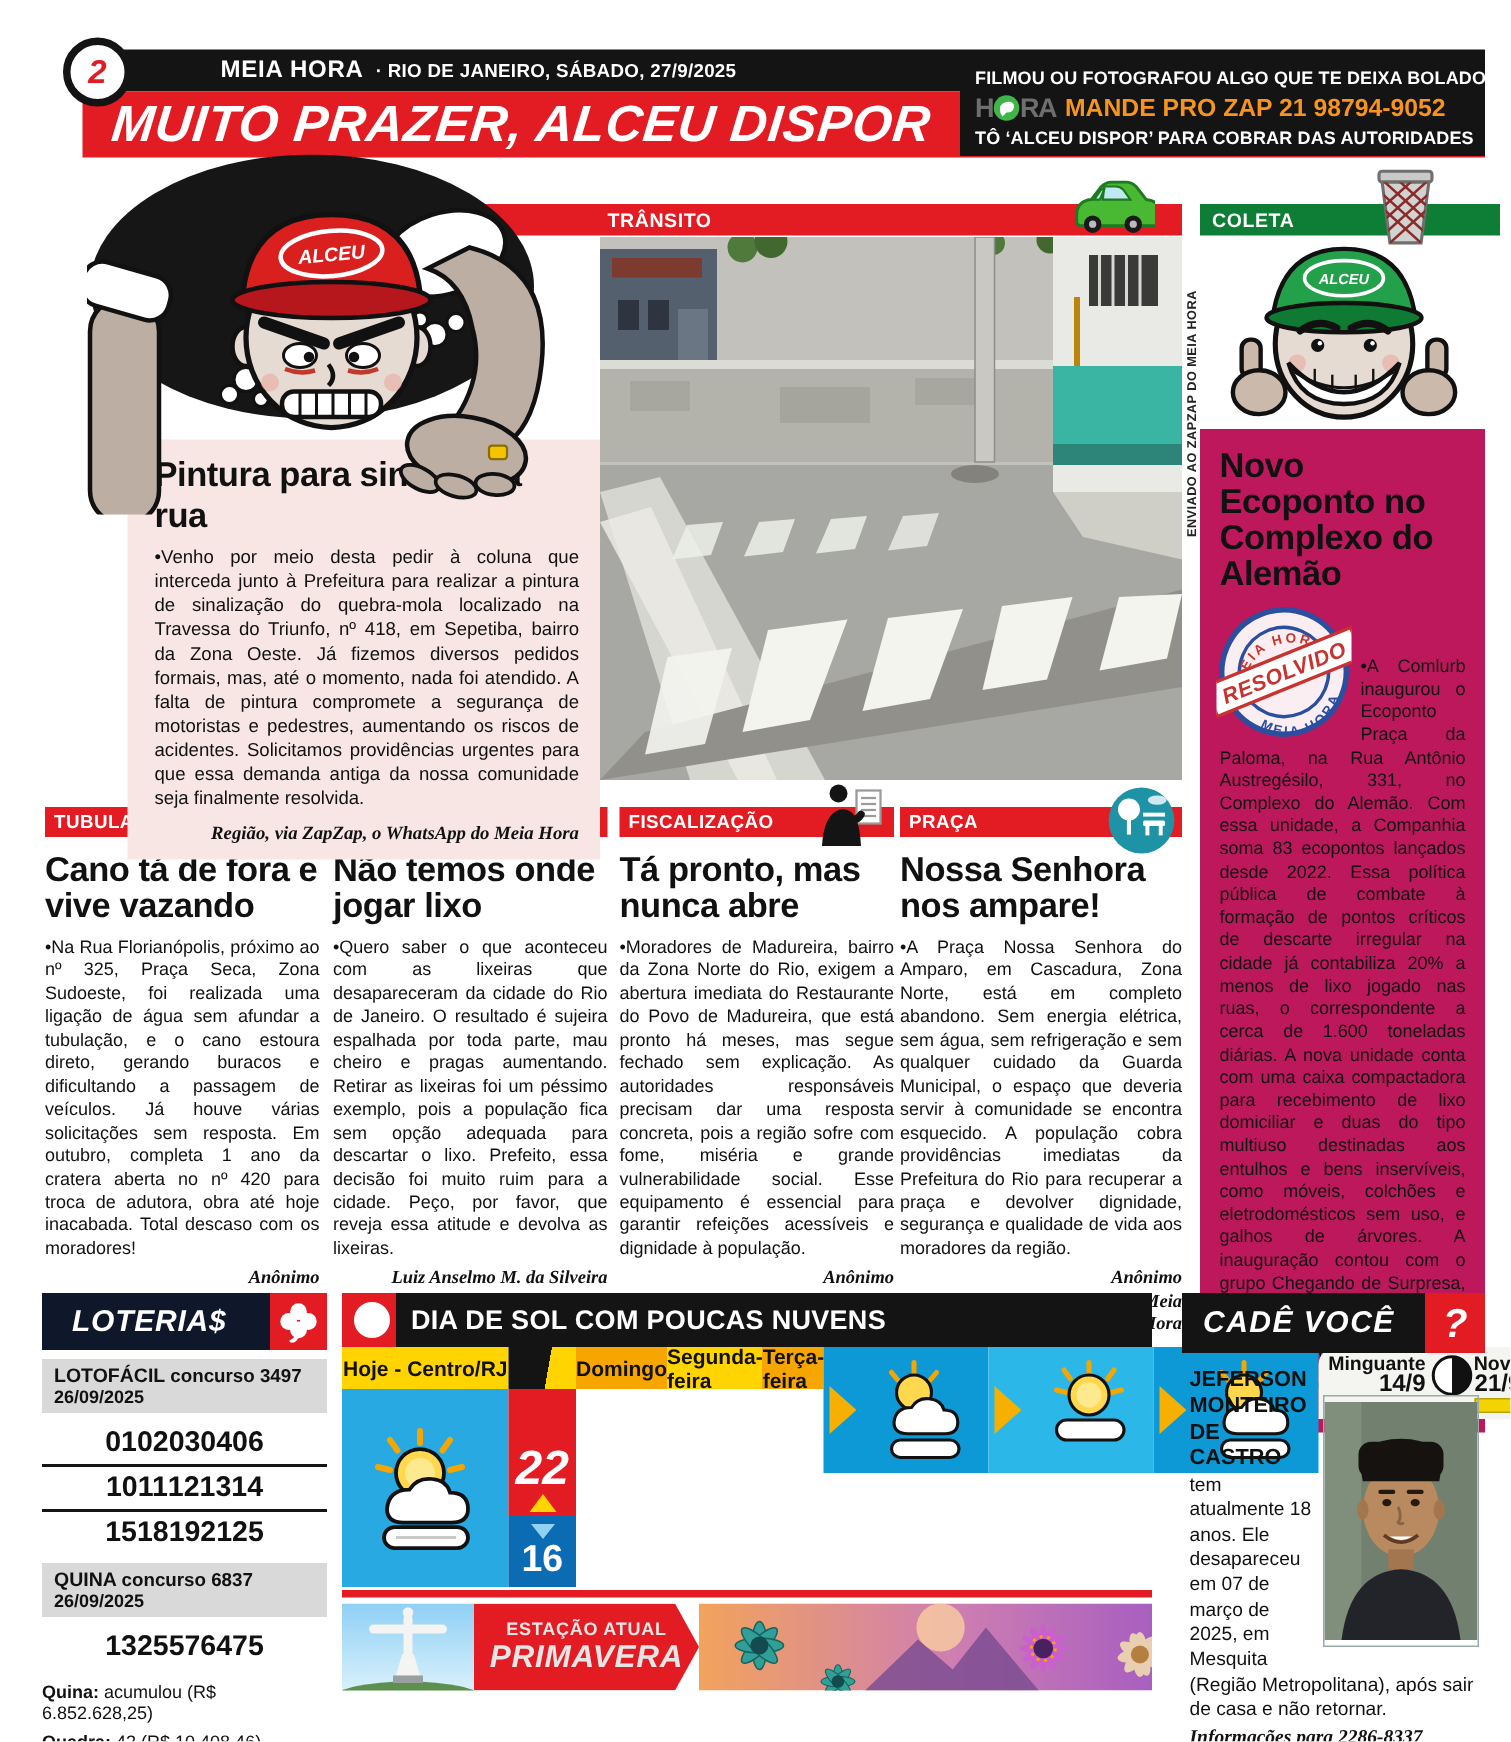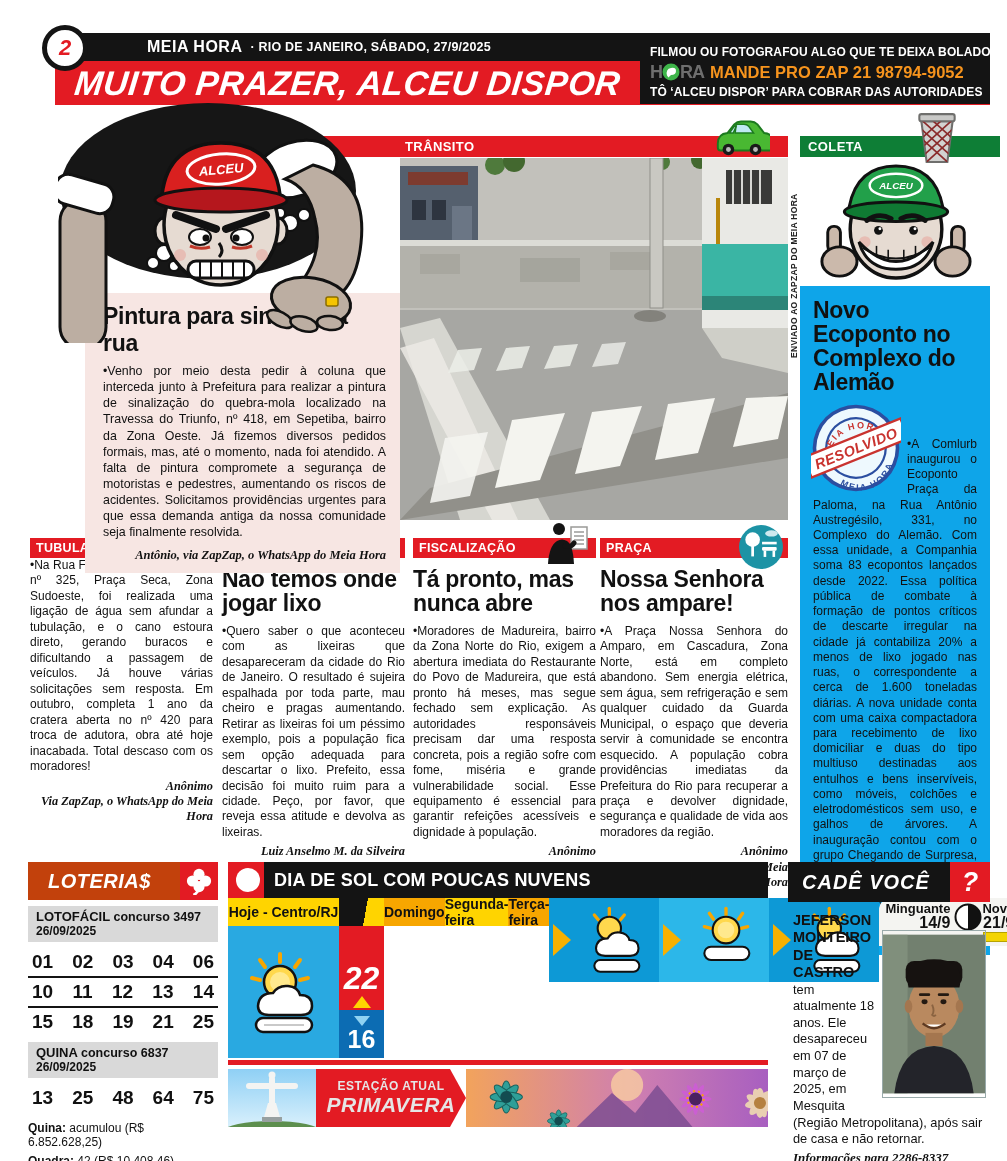--- a/index.html
+++ b/index.html
@@ -39,47 +39,47 @@
   .article-pink .body{font-size:12.4px;line-height:1.3;text-align:justify;}
   .sig-serif{font-family:"Liberation Serif",serif;font-style:italic;font-weight:700;font-size:12.5px;
              text-align:right;margin-top:8px;}
   
   .coleta-bar{position:absolute;left:800px;top:136px;width:200px;height:21px;background:#0e7e36;
               color:#fff;font-weight:800;font-size:13px;letter-spacing:.4px;display:flex;align-items:center;
               padding-left:8px;box-sizing:border-box;}
   .coleta-trash{position:absolute;left:916px;top:110px;z-index:4;}
   .alceu-happy{position:absolute;left:818px;top:156px;z-index:3;}
   .article-green{position:absolute;left:800px;top:286px;width:190px;box-sizing:border-box;
-                 background:#0ea5e9;padding:12px 13px 10px 13px;}
+                 background:#be185d;padding:12px 13px 10px 13px;}
   .article-green h2{margin:0 0 6px 0;font-size:23px;line-height:1.05;font-weight:700;letter-spacing:-.3px;}
   .article-green .body{font-size:12px;line-height:1.27;text-align:justify;margin-top:42px;}
   .stamp{float:left;width:90px;height:90px;margin:2px 6px 2px -2px;}
   .stamp-main{fill:#c9332f;font-weight:800;font-style:italic;font-size:16px;letter-spacing:.5px;
               font-family:"Liberation Sans",sans-serif;}
   .stamp-ring{font-size:10px;font-weight:800;letter-spacing:2px;font-family:"Liberation Sans",sans-serif;}
   .article-green .sig-serif{font-size:12px;margin-top:6px;}
   
   .col{position:absolute;top:538px;width:183px;}
   .col-bar{position:relative;height:20px;background:#e31b23;color:#fff;font-weight:800;font-size:12.5px;
            letter-spacing:.3px;display:flex;align-items:center;padding-left:6px;box-sizing:border-box;}
   .col-icon{position:absolute;}
   .col h2{margin:10px 0 8px 0;font-size:23px;line-height:1.04;font-weight:700;letter-spacing:-.3px;}
   .col .body{font-size:12px;line-height:1.29;text-align:justify;}
   .col .sig-serif{margin-top:4px;font-size:12.3px;line-height:1.25;}
   
   .loterias{position:absolute;left:28px;top:862px;width:190px;}
-  .lot-head{height:38px;background:#c2410c;display:flex;align-items:center;justify-content:space-between;}
+  .lot-head{height:38px;background:#0f172a;display:flex;align-items:center;justify-content:space-between;}
   .lot-title{color:#fff;font-weight:900;font-style:italic;font-size:20px;letter-spacing:.5px;padding-left:20px;}
   .lot-clover{width:38px;height:38px;background:#e31b23;display:flex;align-items:center;justify-content:center;}
   .lot-strip{background:#d9d9d9;margin-top:6px;padding:3px 8px 4px 8px;}
   .lot-strip .l1{font-size:13px;font-weight:800;}
   .lot-strip .l1 .conc{font-weight:700;font-size:12.5px;}
   .lot-strip .l2{font-size:12px;font-weight:700;}
   .lot-rows{margin-top:6px;}
-  .lot-row{display:flex;justify-content:space-between;font-size:19px;font-weight:800;padding:3px 4px;}
+  .lot-row{display:flex;justify-content:center;font-size:19px;font-weight:800;padding:3px 4px;}
   .lot-row.u{border-bottom:2.5px solid #141414;}
   .lot-prizes{margin-top:6px;}
   .lot-prize{font-size:12px;padding:2.5px 0;}
   .lot-prize b{font-weight:800;}
   
   .weather{position:absolute;left:228px;top:862px;width:540px;}
   .wx-head{height:36px;background:#141414;display:flex;align-items:center;gap:10px;}
   .wx-logo{width:36px;height:36px;background:#e31b23;position:relative;flex:0 0 36px;}
   .wx-logo span{position:absolute;left:8px;top:6px;width:24px;height:24px;border-radius:50%;background:#fff;display:block;}
   .wx-title{color:#fff;font-weight:800;font-size:18px;letter-spacing:.2px;}
@@ -275,21 +275,21 @@
         <line x1="164" y1="159" x2="164" y2="174"></line>
         <line x1="175" y1="159" x2="175" y2="174"></line>
         <line x1="186" y1="159" x2="186" y2="174"></line>
       </g>
   </svg>
 
   <div class="article-pink">
     <h2>Pintura para sinalizar a rua</h2>
     <div class="body">•Venho por meio desta pedir à coluna que interceda junto à Prefeitura para realizar a pintura de sinalização do quebra-mola localizado na Travessa do Triunfo, nº 418, em Sepetiba, bairro da Zona Oeste. Já fizemos diversos pedidos formais, mas, até o momento, nada foi atendido. A falta de pintura compromete a segurança de motoristas e pedestres, aumentando os riscos de acidentes. Solicitamos providências urgentes para que essa demanda antiga da nossa comunidade seja finalmente resolvida.</div>
     <div class="sig-serif">
-      <b>Antônio,</b><span> via ZapZap, o WhatsApp do Meia Hora</span>
+      <b>Região,</b><span> via ZapZap, o WhatsApp do Meia Hora</span>
     </div>
   </div>
 
   <div class="coleta-bar">
     <span>COLETA</span>
   </div>
   <svg class="coleta-trash" width="42" height="54" viewBox="0 0 40 52">
     <defs>
         <clipPath id="tc1">
           <polygon points="5,11 35,11 30,50 10,50"></polygon>
@@ -365,20 +365,21 @@
       <span>TUBULAÇÃO</span>
       <svg class="col-icon" style="right:0;top:-14px" width="64" height="30" viewBox="0 0 64 30">
         <path d="M2,16 q6,-11 16,-6 q8,-12 14,-2 l-2,14 q-14,7 -28,-6 z" fill="#4fc8e8"></path>
         <circle cx="10" cy="26" r="2.5" fill="#4fc8e8"></circle>
           <circle cx="20" cy="28" r="2" fill="#4fc8e8"></circle>
         <rect x="28" y="9" width="30" height="12" fill="#9a9a98" stroke="#555" stroke-width="1.5"></rect>
         <rect x="40" y="7" width="6" height="16" fill="#6e6e6c"></rect>
         <rect x="56" y="6" width="7" height="18" fill="#3a3a38"></rect>
       </svg>
     </div>
+    <h2>Cano tá de fora e vive vazando</h2>
     <div class="body">•Na Rua Florianópolis, próximo ao nº 325, Praça Seca, Zona Sudoeste, foi realizada uma ligação de água sem afundar a tubulação, e o cano estoura direto, gerando buracos e dificultando a passagem de veículos. Já houve várias solicitações sem resposta. Em outubro, completa 1 ano da cratera aberta no nº 420 para troca de adutora, obra até hoje inacabada. Total descaso com os moradores!</div>
     <div class="sig-serif">
       <div>Anônimo</div>
       <div>Via ZapZap, o WhatsApp do Meia Hora</div>
     </div>
   </div>
 
   <div class="col" style="left:222px">
     <div class="col-bar">
       <span>LIMPEZA</span>
@@ -497,21 +498,21 @@
       </div>
     </div>
     <div class="lot-strip">
       <div class="l1"><span>QUINA</span> <span class="conc">concurso 6837</span></div>
       <div class="l2">26/09/2025</div>
     </div>
     <div class="lot-rows">
       <div class="lot-row">
         <span>13</span>
           <span>25</span>
-          <span>48</span>
+          <span>57</span>
           <span>64</span>
           <span>75</span>
       </div>
     </div>
     <div class="lot-prizes">
       <div class="lot-prize"><b>Quina:</b> <span>acumulou (R$ 6.852.628,25)</span></div>
       <div class="lot-prize"><b>Quadra:</b> <span>42 (R$ 10.408,46)</span></div>
 
     </div>
   </div>

